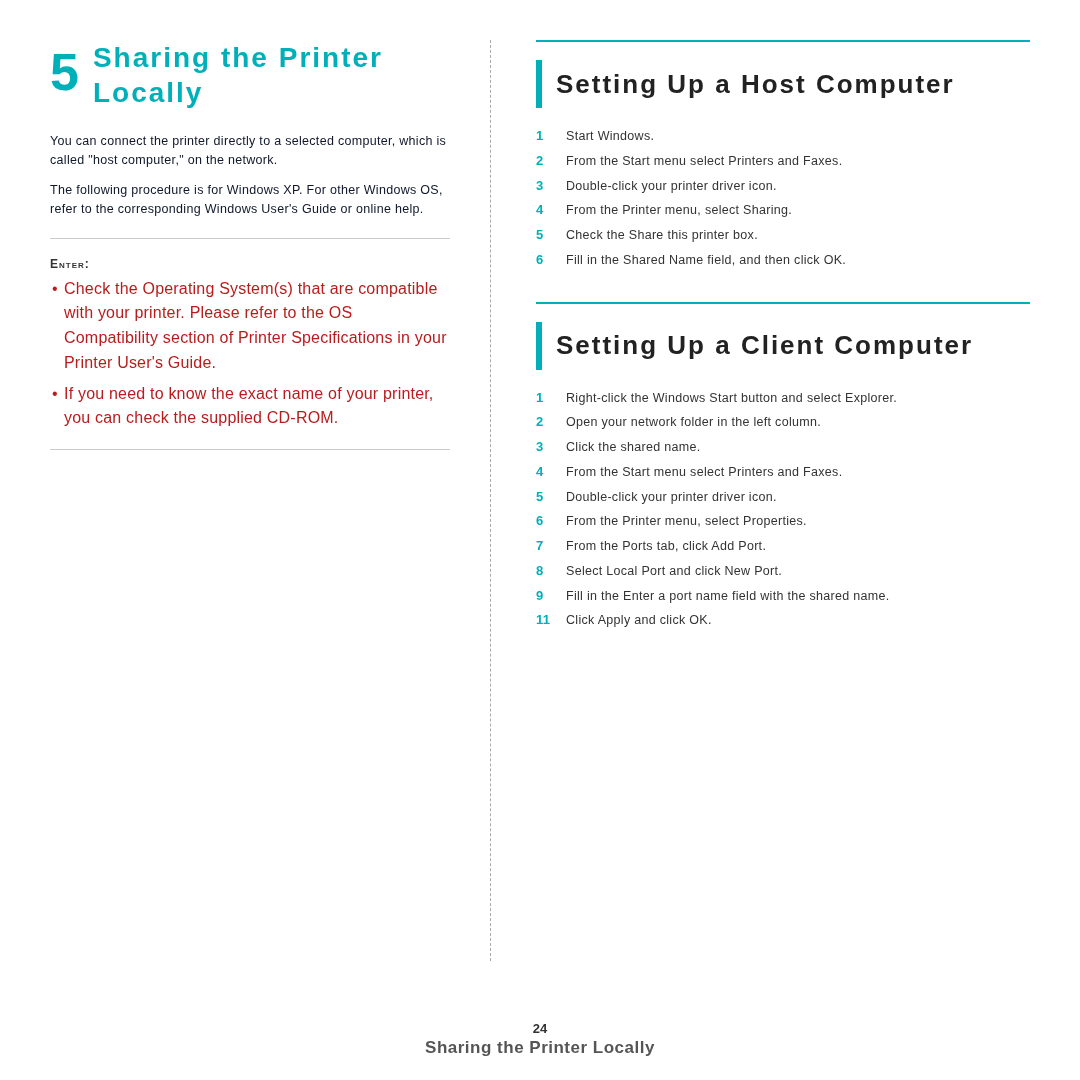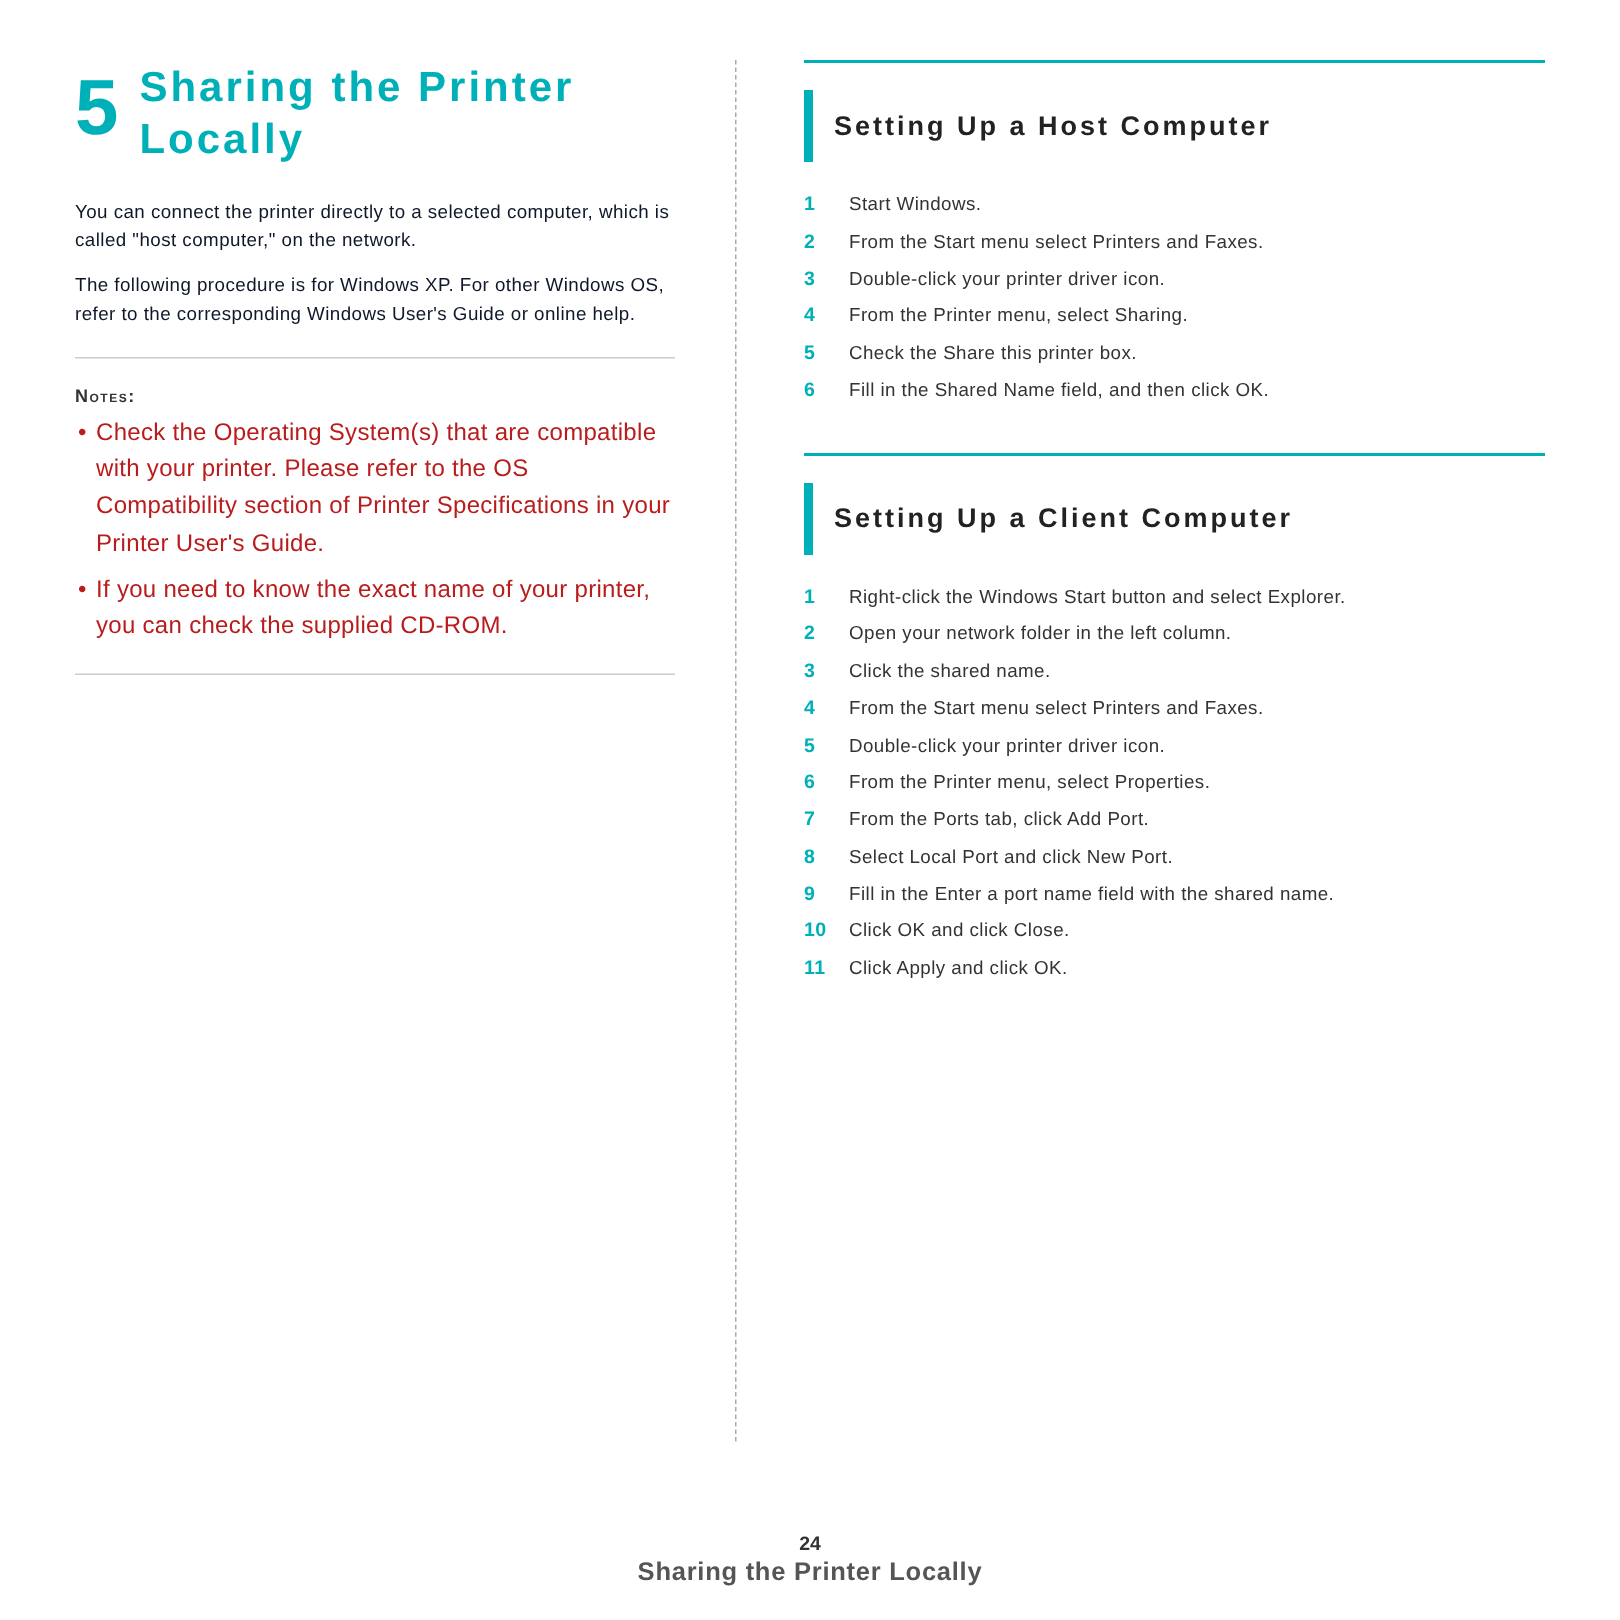--- a/index.html
+++ b/index.html
@@ -127,21 +127,21 @@
       margin-right: 14px;
     }
 
     .section-title-row {
       display: flex;
       align-items: center;
       margin-bottom: 18px;
     }
 
     .section-title {
-      font-size: 18px;
+      font-size: 26px;
       font-weight: bold;
       color: #222;
       letter-spacing: 2px;
     }
 
     .numbered-list {
       list-style: none;
       padding: 0;
       margin-bottom: 8px;
     }
@@ -217,21 +217,21 @@
           </div>
         </div>
       </div>
 
       <p class="intro-text">You can connect the printer directly to a selected computer, which is called "host computer," on the network.</p>
       <p class="intro-text">The following procedure is for Windows XP. For other Windows OS, refer to the corresponding Windows User's Guide or online help.</p>
 
       <hr class="divider-left">
 
       <div class="notes-section">
-        <div class="notes-label">Notes:</div>
+        <div class="notes-label">Enter:</div>
         <ul class="notes-list">
           <li>Check the Operating System(s) that are compatible with your printer. Please refer to the OS Compatibility section of Printer Specifications in your Printer User's Guide.</li>
           <li>If you need to know the exact name of your printer, you can check the supplied CD-ROM.</li>
         </ul>
       </div>
 
       <hr class="divider-left">
     </div>
 
     <div class="right-col">
@@ -307,24 +307,20 @@
         </li>
         <li>
           <span class="num">8</span>
           <span>Select Local Port and click New Port.</span>
         </li>
         <li>
           <span class="num">9</span>
           <span>Fill in the Enter a port name field with the shared name.</span>
         </li>
         <li>
-          <span class="num">10</span>
-          <span>Click OK and click Close.</span>
-        </li>
-        <li>
           <span class="num">11</span>
           <span>Click Apply and click OK.</span>
         </li>
       </ul>
 
     </div>
   </div>
 
   <div class="footer">
     <span class="footer-page-num">24</span>

